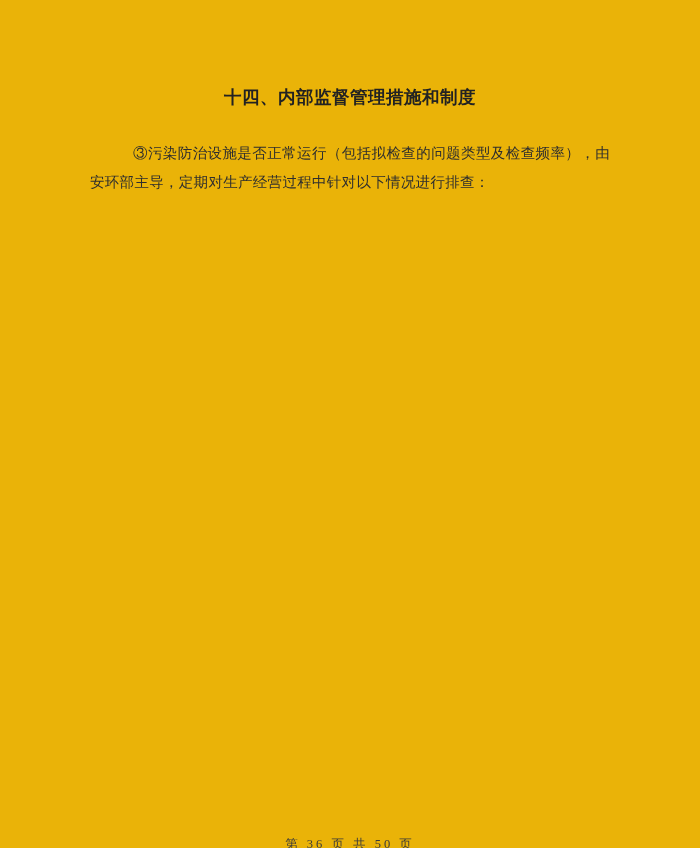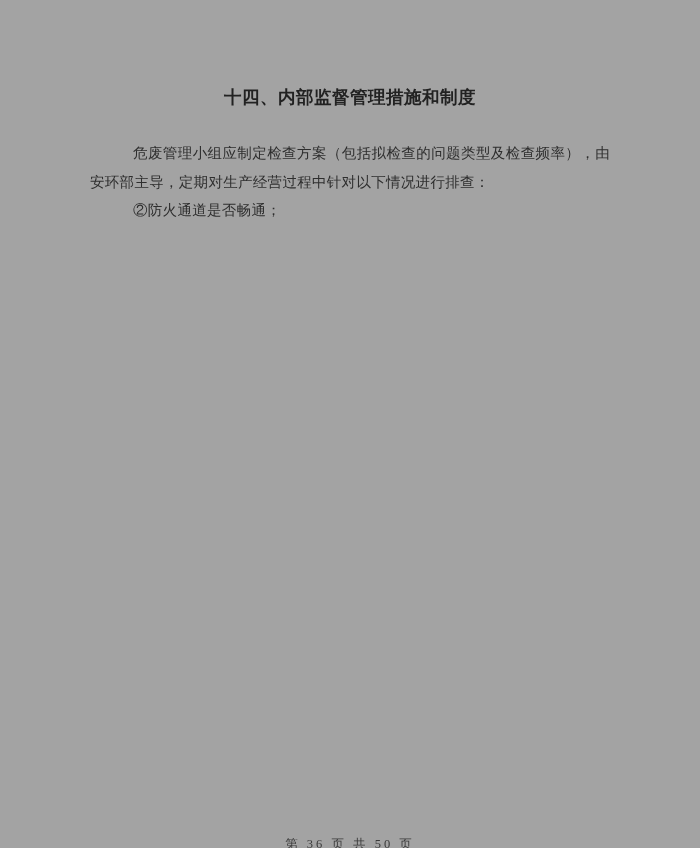--- a/index.html
+++ b/index.html
@@ -12,21 +12,21 @@
     background: #fefefe;
     overflow: hidden;
     position: relative;
     font-family: "Liberation Serif", "DejaVu Serif", serif;
   }
   .page {
     position: absolute;
     top: 0; left: 0;
     width: 700px;
     height: 848px;
-    background: #a3a3a3;
+    background: #eab308;
     color: #2b2b2b;
   }
   .doc-title {
     margin: 86px 90px 0 90px;
     text-align: center;
     font-size: 17.5px;
     font-weight: bold;
     letter-spacing: 0.5px;
     color: #222;
     line-height: 22px;
@@ -64,23 +64,22 @@
 </style>
 </head>
 <body>
 
 <div class="page">
 
   <h1 class="doc-title">十四、内部监督管理措施和制度</h1>
 
   <div class="doc-body">
 
-    <p class="doc-paragraph">危废管理小组应制定检查方案（包括拟检查的问题类型及检查频率），由安环部主导，定期对生产经营过程中针对以下情况进行排查：</p>
+    <p class="doc-paragraph">③污染防治设施是否正常运行（包括拟检查的问题类型及检查频率），由安环部主导，定期对生产经营过程中针对以下情况进行排查：</p>
 
     <div class="doc-list">
-      <div class="doc-list-item">②防火通道是否畅通；</div>
     </div>
 
   </div>
 
   <div class="doc-footer">第 36 页 共 50 页</div>
 
 </div>
 
 </body></html>

